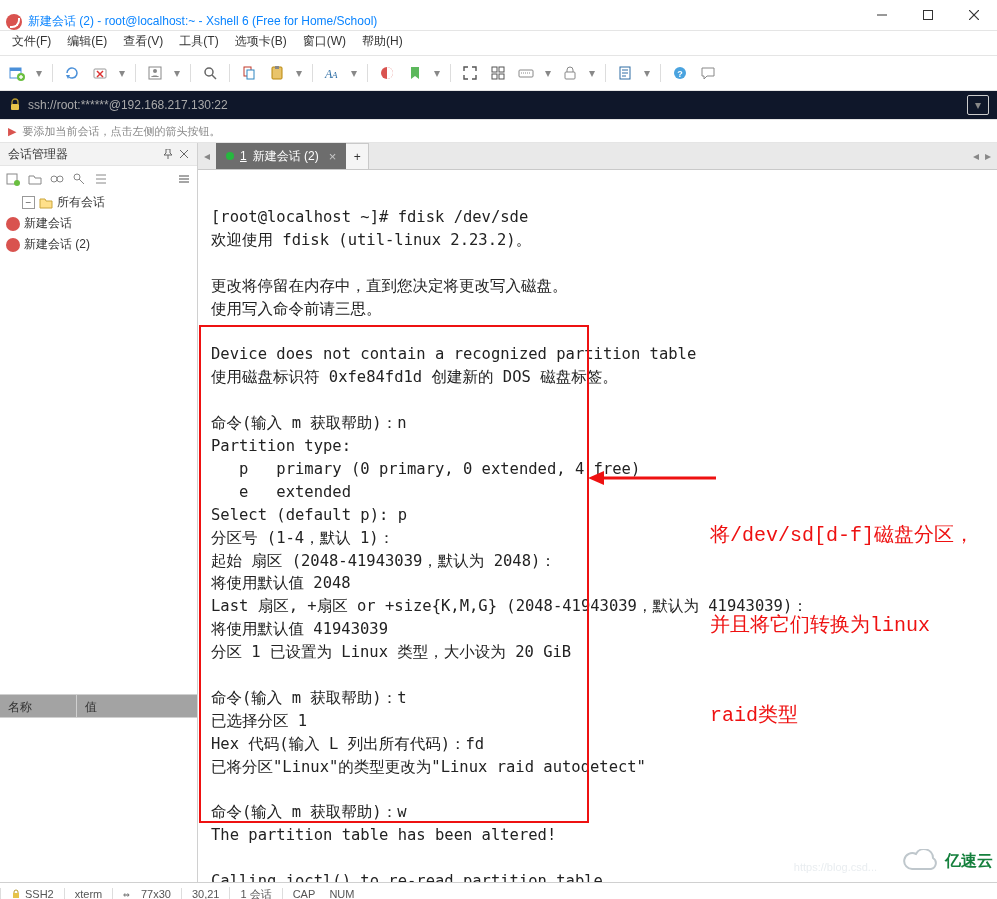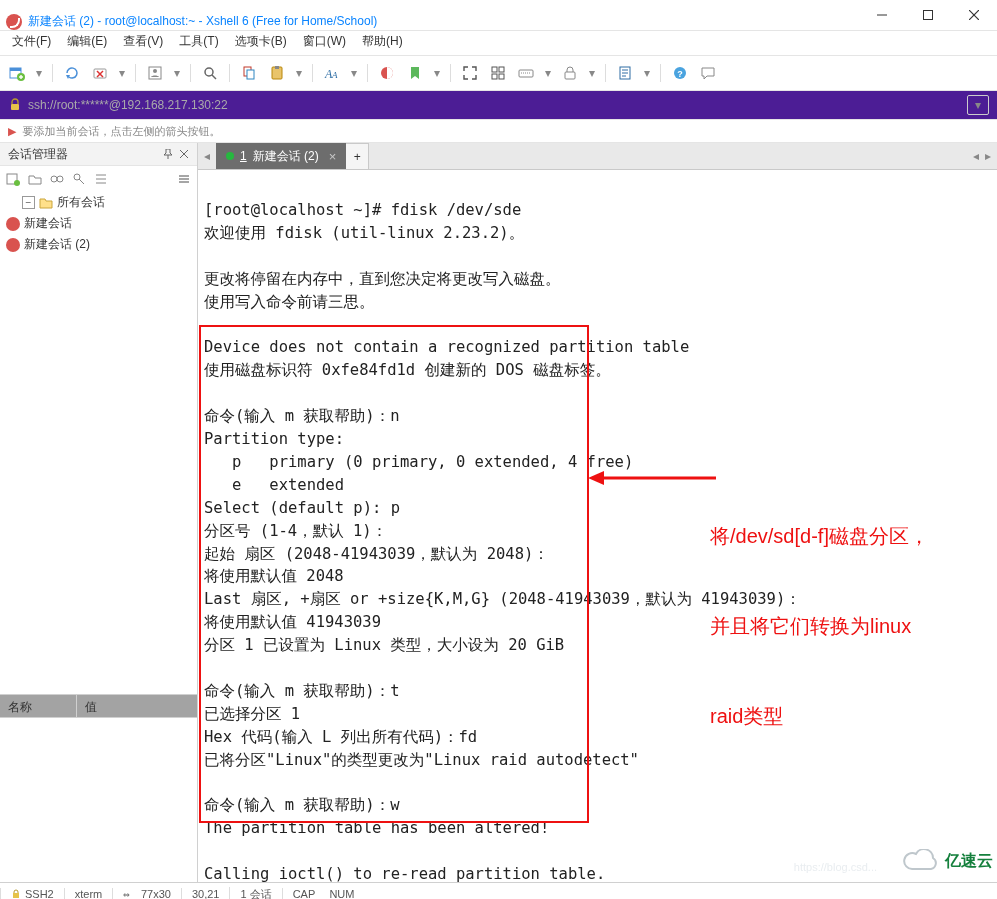--- a/index.html
+++ b/index.html
@@ -11,21 +11,21 @@
 .winbtns{display:flex;margin-left:auto}
 .winbtn{width:46px;height:30px;display:flex;align-items:center;justify-content:center;color:#555}
 .winbtn svg{width:10px;height:10px}
 .menubar{height:24px;display:flex;align-items:flex-start;padding:0 6px;gap:4px;border-bottom:1px solid #e5e5e5}
 .menubar span{padding:2px 6px}
 .toolbar{height:34px;display:flex;align-items:center;padding:0 6px;gap:6px;border-bottom:1px solid #e5e5e5}
 .tbtn{width:22px;height:22px;display:flex;align-items:center;justify-content:center;border-radius:2px}
 .tbtn svg{width:16px;height:16px}
 .tsep{width:1px;height:18px;background:#ddd;margin:0 2px}
 .tdd{width:10px;display:flex;align-items:center;justify-content:center;color:#888}
-.addressbar{height:28px;display:flex;align-items:center;padding:0 8px;gap:6px;background:#4c1d95;border-bottom:1px solid #e5e5e5}
+.addressbar{height:28px;display:flex;align-items:center;padding:0 8px;gap:6px;background:#0f172a;border-bottom:1px solid #e5e5e5}
 .lock{width:14px;height:14px}
 .addrtext{color:#aaa;font-size:12px}
 .plusbox{width:20px;height:18px;margin-left:auto;border:1px solid #ccc;border-radius:2px;display:flex;align-items:center;justify-content:center;color:#888}
 .hintbar{height:22px;display:flex;align-items:center;padding:0 8px;gap:6px;border-bottom:1px solid #e5e5e5;color:#888;font-size:11px}
 .flag{color:#d9534f}
 .mainrow{display:flex;height:calc(899px - 30px - 24px - 34px - 28px - 22px - 22px)}
 .leftpane{width:197px;display:flex;flex-direction:column;border-right:1px solid #d0d0d0;background:#fff}
 .panetitle{height:22px;display:flex;align-items:center;padding:0 8px;border-bottom:1px solid #e5e5e5;background:#f3f3f3;gap:6px;font-size:12px}
 .panetitle .spacer{flex:1}
 .pin{width:10px;height:10px}
@@ -45,24 +45,24 @@
 .rightpane{flex:1;display:flex;flex-direction:column;min-width:0;position:relative}
 .tabbar{height:26px;display:flex;align-items:stretch;background:#e9e9e9;border-bottom:1px solid #c9c9c9}
 .tablead{width:18px;display:flex;align-items:center;justify-content:center;color:#888}
 .tab{display:flex;align-items:center;gap:6px;padding:0 10px;background:#6d6d6d;color:#fff;position:relative}
 .tab .dot{width:8px;height:8px;border-radius:50%;background:#26b83f}
 .tab .tx{font-size:12px;color:#fff}
 .tab .tclose{color:#c7c7c7;font-size:13px;margin-left:4px}
 .addtab{width:22px;display:flex;align-items:center;justify-content:center;background:#f5f5f5;border:1px solid #c9c9c9;border-bottom:none;margin-left:-1px}
 .tabend{margin-left:auto;display:flex;align-items:center;gap:6px;padding:0 6px;color:#888}
 .terminal{flex:1;background:#fff;color:#222;padding:6px 6px 6px 6px;white-space:pre;font-family:"NSimSun","SimSun","Courier New",monospace;font-size:15.5px;line-height:22.9px;overflow:hidden;position:relative}
-.termpre{margin:0}
+.termpre{margin:7px}
 .redbox{position:absolute;border:2px solid #e11;pointer-events:none}
 .arrow{position:absolute;pointer-events:none}
-.annot{position:absolute;color:#e11;font-size:20px;line-height:1.5;font-family:Liberation Sans, sans-serif}
+.annot{position:absolute;color:#e11;font-size:20px;line-height:1.5;font-family:Liberation Mono, monospace}
 .statusbar{height:22px;display:flex;align-items:center;border-top:1px solid #d0d0d0;font-size:11px;color:#555}
 .statusbar .sleft{padding:0 6px;flex:1}
 .statusbar .scell{padding:0 10px;border-left:1px solid #ddd;display:flex;align-items:center;gap:4px}
 .sshlock{width:10px;height:10px}
 .watermark{position:absolute;right:4px;bottom:26px;display:flex;align-items:center;gap:4px;color:#15803d;font-size:16px;font-weight:bold;pointer-events:none}
 .watermark svg{width:40px;height:24px}
 .wmghost{position:absolute;right:120px;bottom:26px;color:#e9edf0;font-size:11px;pointer-events:none}
 </style>
 </head>
 <body>

